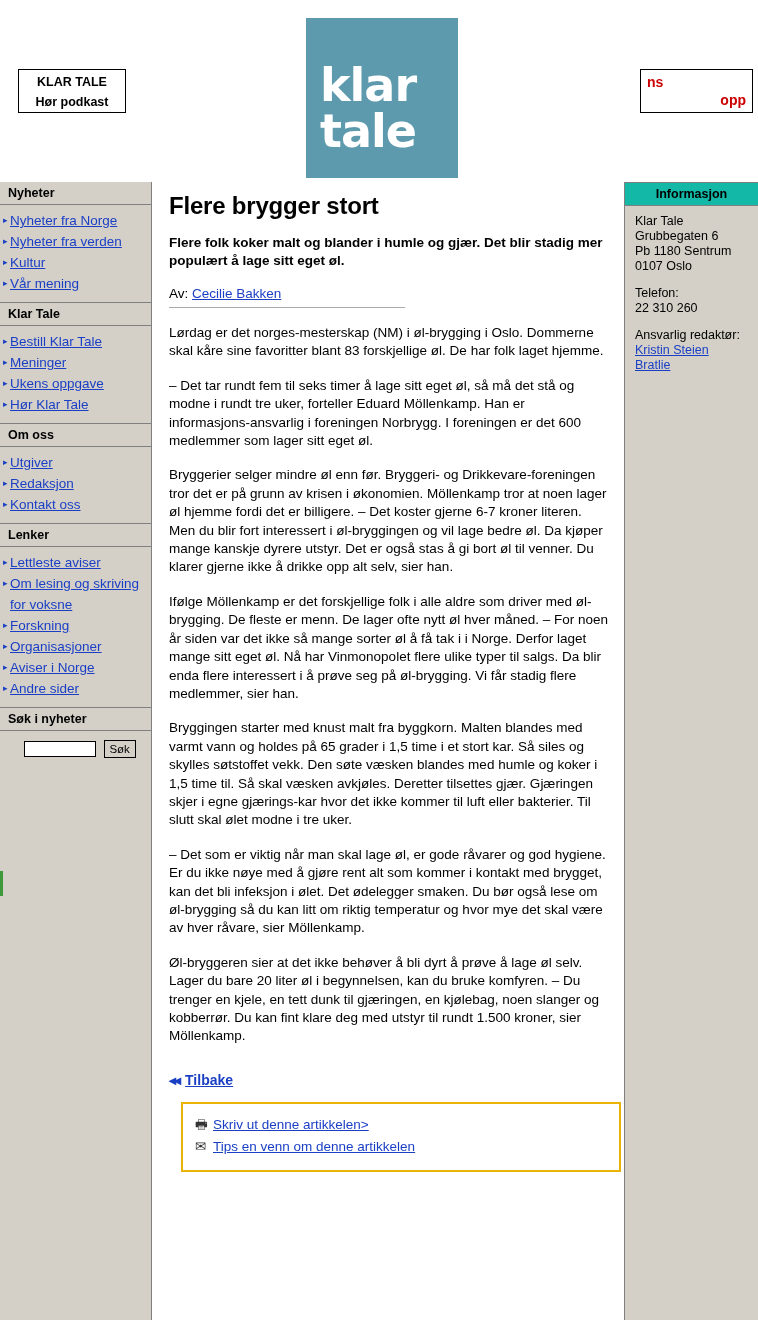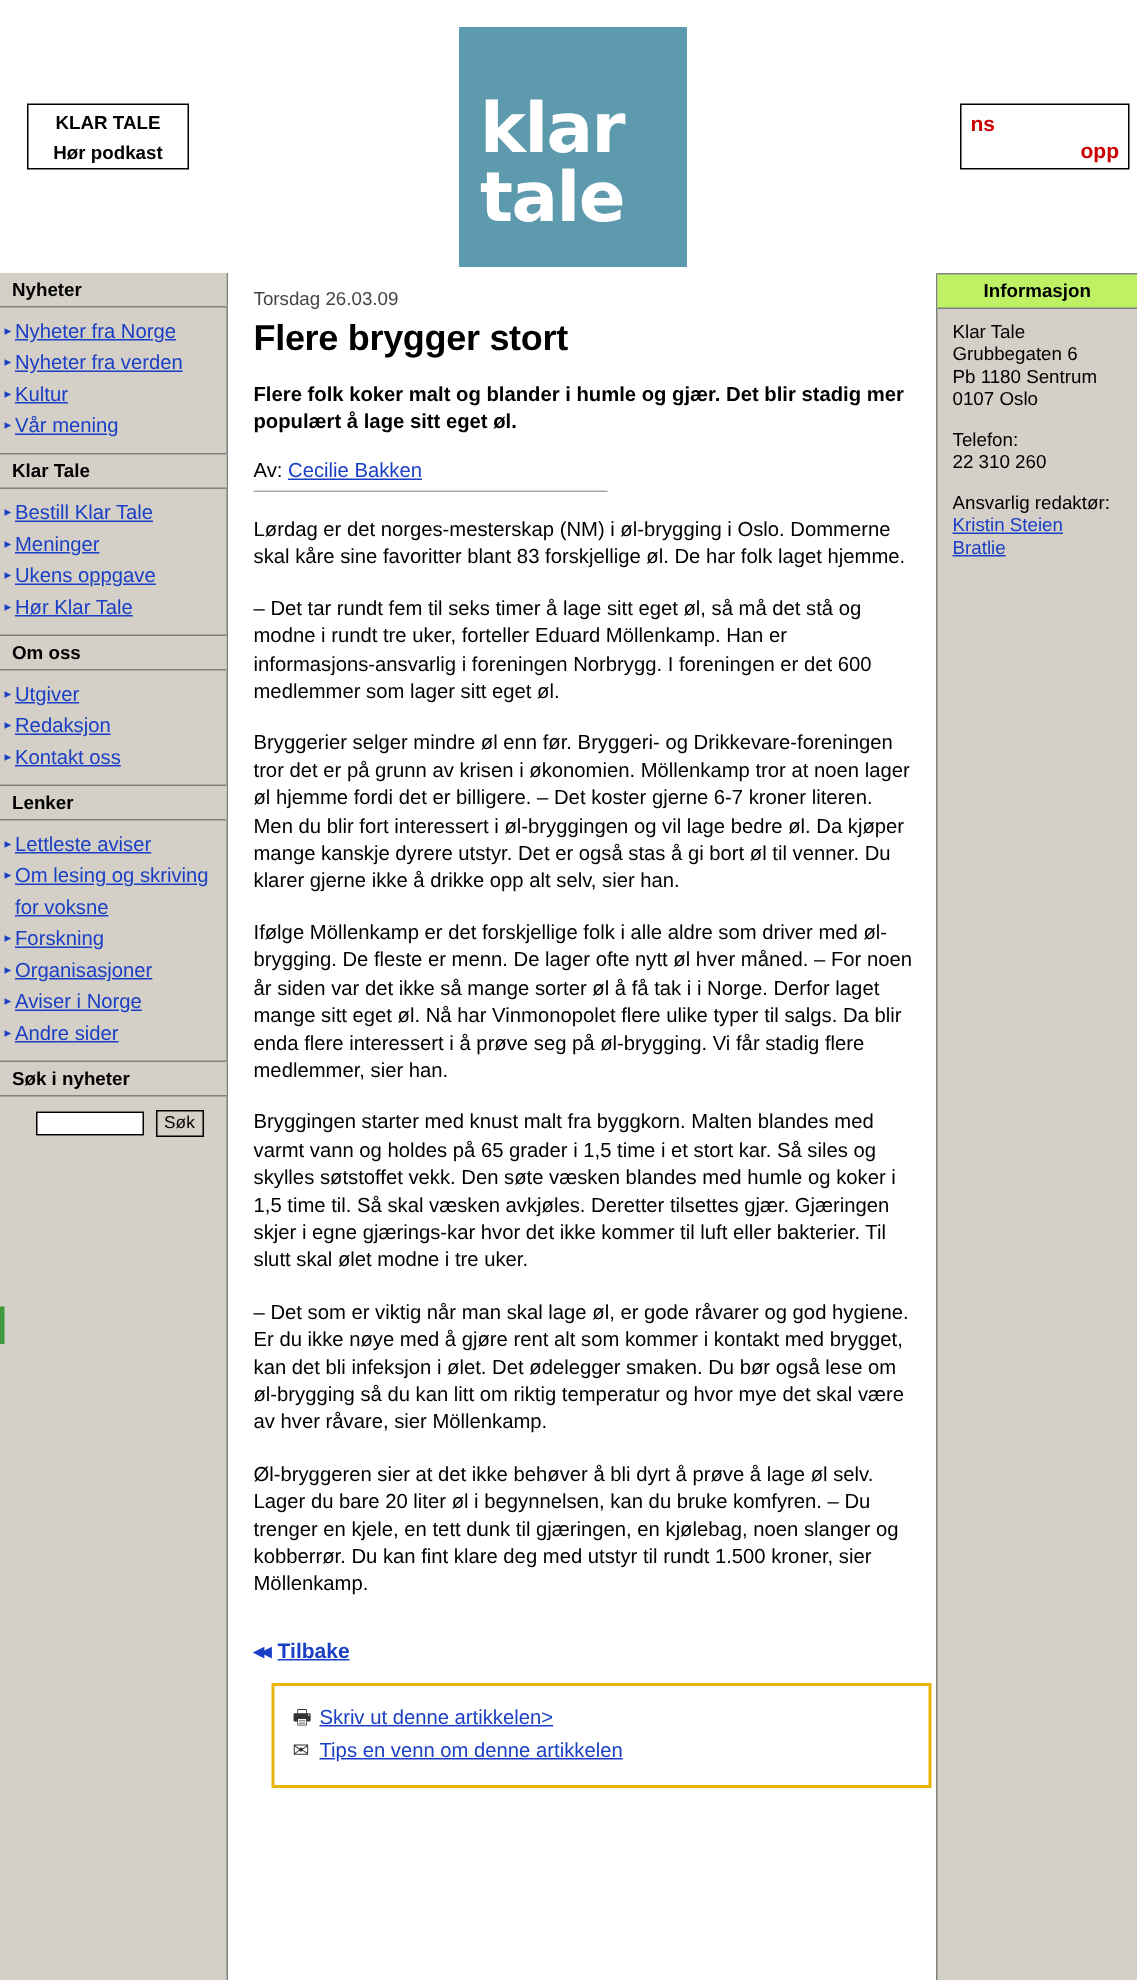--- a/index.html
+++ b/index.html
@@ -274,21 +274,21 @@
     display: inline-block;
     width: 18px;
     color: #333333;
   }
   .actionrow .lbl {
     text-decoration: underline;
   }
 
   
   .infotitle {
-    background: #bef264;
+    background: #14b8a6;
     border-top: 1px solid #808080;
     border-bottom: 1px solid #808080;
     font-weight: bold;
     font-size: 12.5px;
     text-align: center;
     padding: 4px 0 4px 0;
   }
   .infobody {
     padding: 8px 0 0 10px;
     font-size: 12.5px;
@@ -379,21 +379,20 @@
         <div class="searchbox">
           <input type="text" value="" placeholder="" style="">
           <span class="sbtn">Søk</span>
         </div>
       </div>
 
       <div class="green-tab"></div>
     </div>
 
     <div class="col-main">
-      <div class="date">Torsdag 26.03.09</div>
       <h1 class="title">Flere brygger stort</h1>
       <p class="lead">Flere folk koker malt og blander i humle og gjær. Det blir stadig mer populært å lage sitt eget øl.</p>
 
       <div class="byline">
         <span>Av: </span><a>Cecilie Bakken</a>
       </div>
 
       <p class="body">Lørdag er det norges-mesterskap (NM) i øl-brygging i Oslo. Dommerne skal kåre sine favoritter blant 83 forskjellige øl. De har folk laget hjemme.</p>
       <p class="body">– Det tar rundt fem til seks timer å lage sitt eget øl, så må det stå og modne i rundt tre uker, forteller Eduard Möllenkamp. Han er informasjons-ansvarlig i foreningen Norbrygg. I foreningen er det 600 medlemmer som lager sitt eget øl.</p>
       <p class="body">Bryggerier selger mindre øl enn før. Bryggeri- og Drikkevare-foreningen tror det er på grunn av krisen i økonomien. Möllenkamp tror at noen lager øl hjemme fordi det er billigere.

